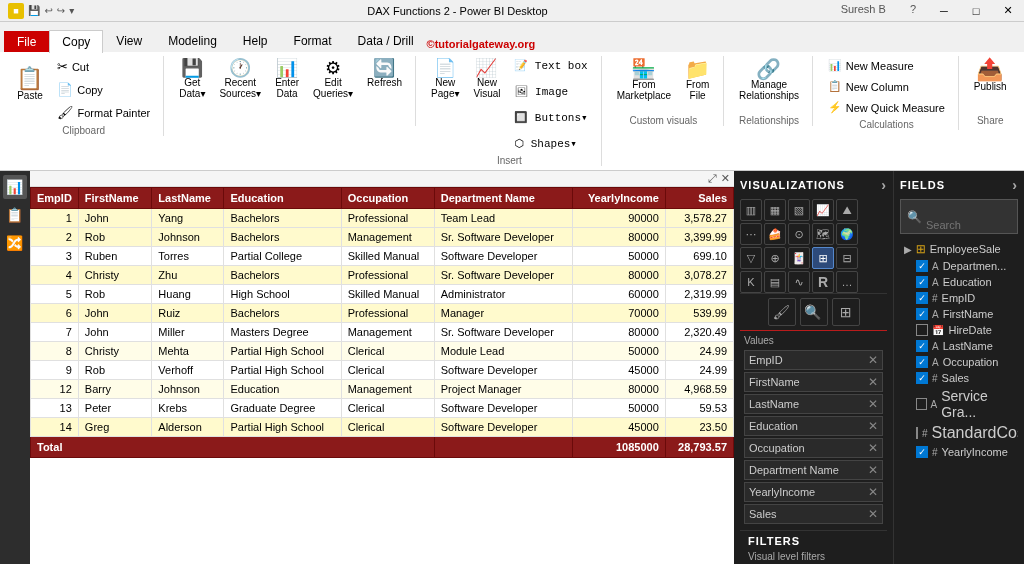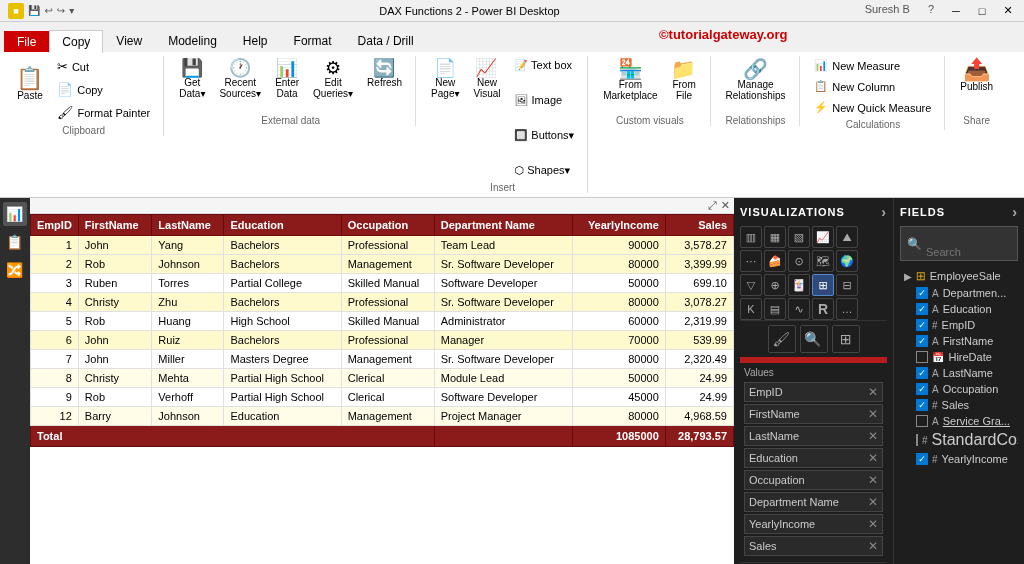--- a/index.html
+++ b/index.html
@@ -11,21 +11,21 @@
       height: 22px;
       display: flex;
       align-items: center;
       justify-content: space-between;
       padding: 0 8px;
       border-bottom: 1px solid #ccc;
     }
     .title-bar-left { display: flex; align-items: center; gap: 4px; }
     .title-bar-icon { width: 16px; height: 16px; background: #e8c000; border-radius: 2px; display: flex; align-items: center; justify-content: center; font-size: 9px; font-weight: bold; }
     .title-bar-title { font-size: 11px; }
-    .title-bar-controls { display: flex; gap: 10px; }
+    .title-bar-controls { display: flex; gap: 16px; }
     .title-bar-btn { width: 16px; height: 16px; border: none; background: transparent; cursor: pointer; font-size: 11px; display: flex; align-items: center; justify-content: center; }
     .ribbon-tabs { display: flex; background: #f0f0f0; height: 30px; align-items: flex-end; padding: 0 4px; }
     .ribbon-tab { padding: 4px 12px; font-size: 12px; cursor: pointer; border: 1px solid transparent; border-bottom: none; }
     .ribbon-tab.active { background: #fff; border-color: #ccc; color: #000; margin-bottom: -1px; }
     .ribbon-tab.file { background: #c00; color: white; padding: 4px 12px; }
     
     .ribbon-content { display: flex; padding: 4px 8px; gap: 2px; align-items: flex-start; min-height: 80px; }
     .ribbon-group { display: flex; flex-direction: column; border-right: 1px solid #ddd; padding: 0 8px; min-height: 70px; }
     .ribbon-group-items { display: flex; gap: 4px; align-items: flex-start; flex: 1; }
     .ribbon-group-label { font-size: 10px; color: #666; text-align: center; margin-top: 2px; }
@@ -79,21 +79,21 @@
     .fields-tree { overflow-y: auto; }
     .field-group { margin-bottom: 2px; }
     .field-group-header { display: flex; align-items: center; gap: 4px; padding: 2px 4px; cursor: pointer; color: #ccc; font-size: 11px; }
     .field-item { display: flex; align-items: center; gap: 4px; padding: 2px 4px 2px 16px; cursor: pointer; font-size: 11px; color: #ccc; }
     .field-checkbox { width: 12px; height: 12px; border: 1px solid #888; background: transparent; display: flex; align-items: center; justify-content: center; font-size: 9px; }
     .field-checkbox.checked { background: #0078d4; border-color: #0078d4; color: white; }
     .field-icon { font-size: 10px; color: #aaa; }
     .field-table-icon { color: #d4a017; font-size: 12px; }
     
     
-    .values-section { border-top: 6px solid #b91c1c; padding: 4px; }
+    .values-section { border-top: 1px solid #b91c1c; padding: 4px; }
     .values-title { color: #aaa; font-size: 10px; margin-bottom: 4px; }
     .value-item { display: flex; align-items: center; justify-content: space-between; padding: 2px 4px; background: #2a2a2a; border: 1px solid #444; margin-bottom: 2px; font-size: 11px; }
     .value-remove { cursor: pointer; color: #888; font-size: 12px; }
     
     
     .filters-section { border-top: 1px solid #333; padding: 4px 8px; }
     .filters-title { color: white; font-size: 11px; font-weight: bold; letter-spacing: 1px; margin-bottom: 4px; }
     .filters-subtitle { color: #aaa; font-size: 10px; }
     
     
@@ -135,21 +135,21 @@
 
 
   <div class="ribbon-tabs">
     <div class="ribbon-tab file" style="background:#c00;color:white;padding:3px 12px;font-size:12px;">File</div>
     <div class="ribbon-tab active">Copy</div>
     <div class="ribbon-tab">View</div>
     <div class="ribbon-tab">Modeling</div>
     <div class="ribbon-tab">Help</div>
     <div class="ribbon-tab">Format</div>
     <div class="ribbon-tab">Data / Drill</div>
-    <div style="flex:1; text-align:center; font-size:13px; color:#c00; font-weight:bold; padding-bottom:10px;">©tutorialgateway.org</div>
+    <div style="flex:1; font-size:11px; color:#c00; font-weight:bold; padding-bottom:2px;">©tutorialgateway.org</div>
   </div>
 
   <div class="ribbon-content" style="background:white; border-bottom:1px solid #ccc; padding:4px;">
 
     <div class="ribbon-group">
       <div class="ribbon-group-items">
         <div class="ribbon-btn" style="width:36px; min-height:56px; justify-content:center;">
           <div class="icon" style="font-size:22px;">📋</div>
           <div class="label">Paste</div>
         </div>
@@ -187,34 +187,33 @@
         </div>
         <div class="ribbon-btn">
           <div class="icon">⚙</div>
           <div class="label">Edit<br>Queries▾</div>
         </div>
         <div class="ribbon-btn">
           <div class="icon">🔄</div>
           <div class="label">Refresh</div>
         </div>
       </div>
-      <div class="ribbon-group-label">External data</div>
     </div>
 
     <div class="ribbon-group">
       <div class="ribbon-group-items">
         <div class="ribbon-btn">
           <div class="icon">📄</div>
           <div class="label">New<br>Page▾</div>
         </div>
         <div class="ribbon-btn">
           <div class="icon">📈</div>
           <div class="label">New<br>Visual</div>
         </div>
-        <div style="display:flex;flex-direction:column;gap:16px;font-size:10px;justify-content:flex-end;">
+        <div style="display:flex;flex-direction:column;gap:7px;font-size:10px;justify-content:flex-end;font-family:Liberation Mono, monospace;">
           <div class="ribbon-btn-small">
             <span>📝 Text box</span>
           </div>
           <div class="ribbon-btn-small">
             <span>🖼 Image</span>
           </div>
           <div class="ribbon-btn-small">
             <span>🔲 Buttons▾</span>
           </div>
           <div class="ribbon-btn-small">
@@ -404,20 +403,40 @@
             <tr>
               <td class="col-empid">12</td>
               <td>Barry</td>
               <td>Johnson</td>
               <td>Education</td>
               <td>Management</td>
               <td>Project Manager</td>
               <td class="col-income">80000</td>
               <td class="col-sales">4,968.59</td>
             </tr>
+            <tr>
+              <td class="col-empid">13</td>
+              <td>Peter</td>
+              <td>Krebs</td>
+              <td>Graduate Degree</td>
+              <td>Clerical</td>
+              <td>Software Developer</td>
+              <td class="col-income">50000</td>
+              <td class="col-sales">59.53</td>
+            </tr>
+            <tr class="row-highlight">
+              <td class="col-empid">14</td>
+              <td>Greg</td>
+              <td>Alderson</td>
+              <td>Partial High School</td>
+              <td>Clerical</td>
+              <td>Software Developer</td>
+              <td class="col-income">45000</td>
+              <td class="col-sales">23.50</td>
+            </tr>
           </tbody>
         <tfoot>
           <tr>
             <td colspan="5" style="text-align:left;">Total</td>
             <td></td>
             <td class="col-income">1085000</td>
             <td class="col-sales">28,793.57</td>
           </tr>
         </tfoot>
       </table>
@@ -567,21 +586,21 @@
                   <span style="font-size: 11px;">Occupation</span>
                 </div>
                 <div class="field-item">
                   <div class="field-checkbox checked">✓</div>
                   <span class="field-icon">#</span>
                   <span style="font-size: 11px;">Sales</span>
                 </div>
                 <div class="field-item">
                   <div class="field-checkbox"></div>
                   <span class="field-icon">A</span>
-                  <span style="font-size: 11px; text-decoration: underline;">Service Gra...</span>
+                  <span style="font-size: 14px;">Service Gra...</span>
                 </div>
                 <div class="field-item">
                   <div class="field-checkbox"></div>
                   <span class="field-icon">#</span>
                   <span style="font-size: 16px;">StandardCost</span>
                 </div>
                 <div class="field-item">
                   <div class="field-checkbox checked">✓</div>
                   <span class="field-icon">#</span>
                   <span style="font-size: 11px;">YearlyIncome</span>

